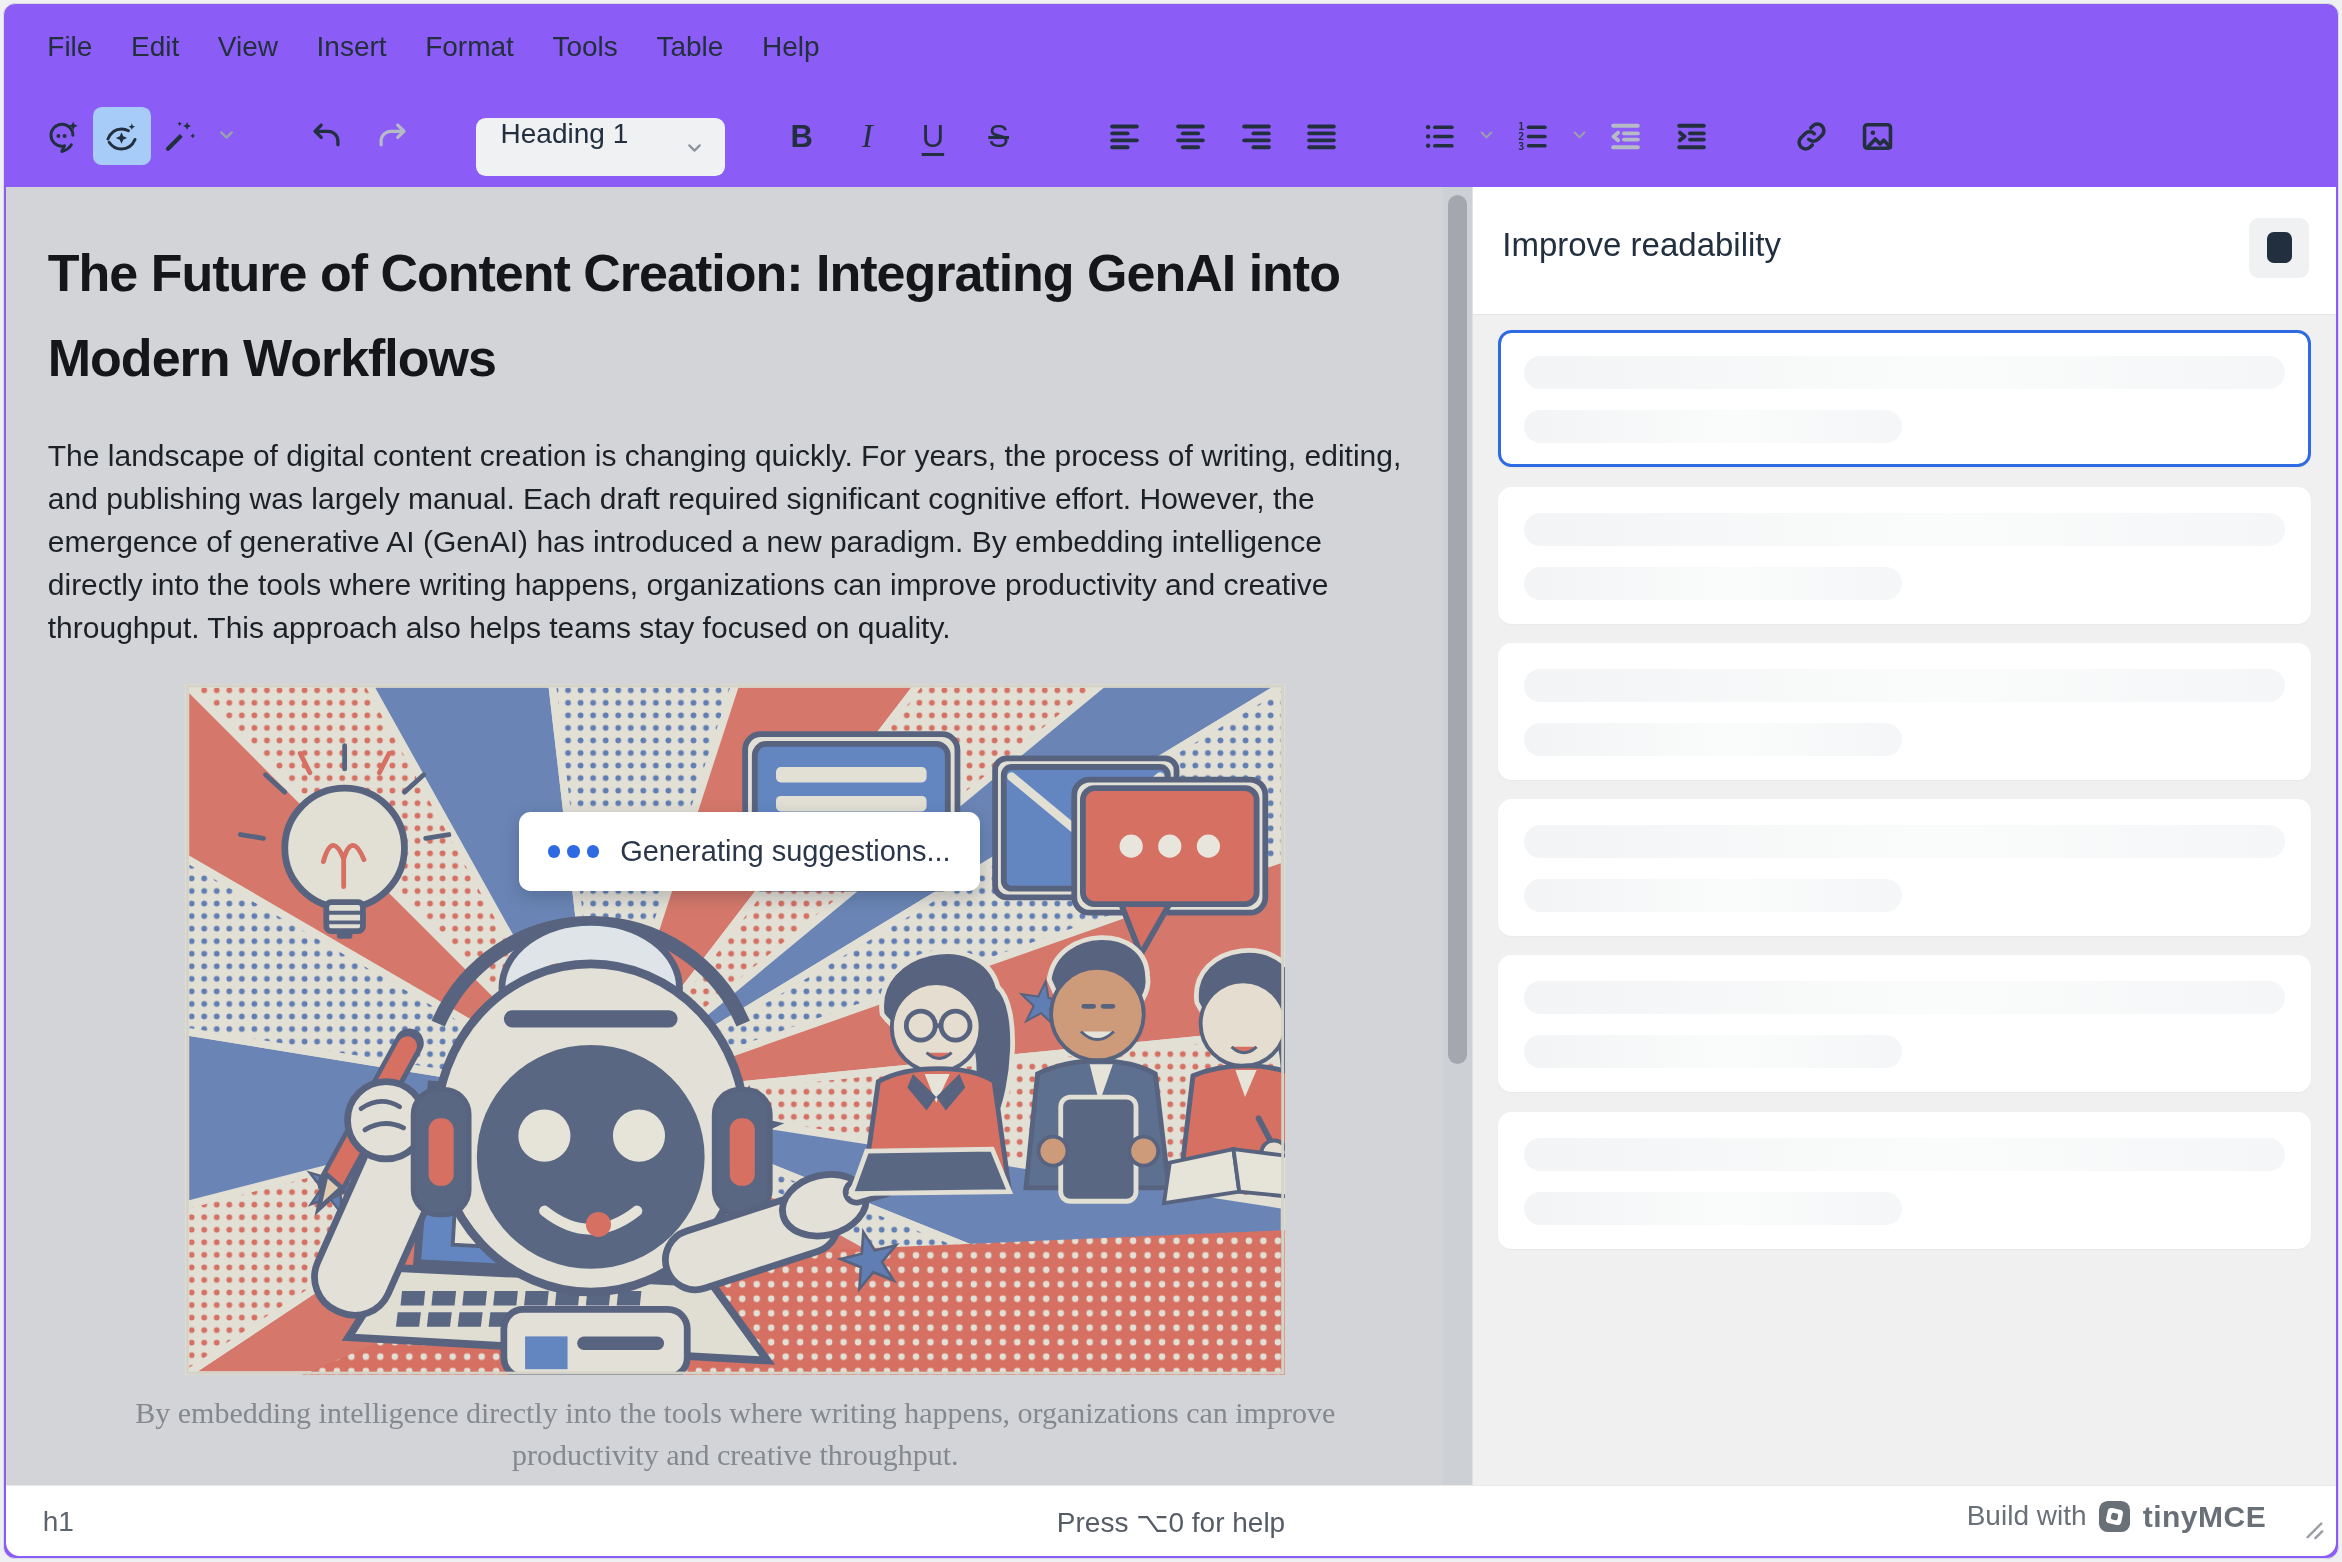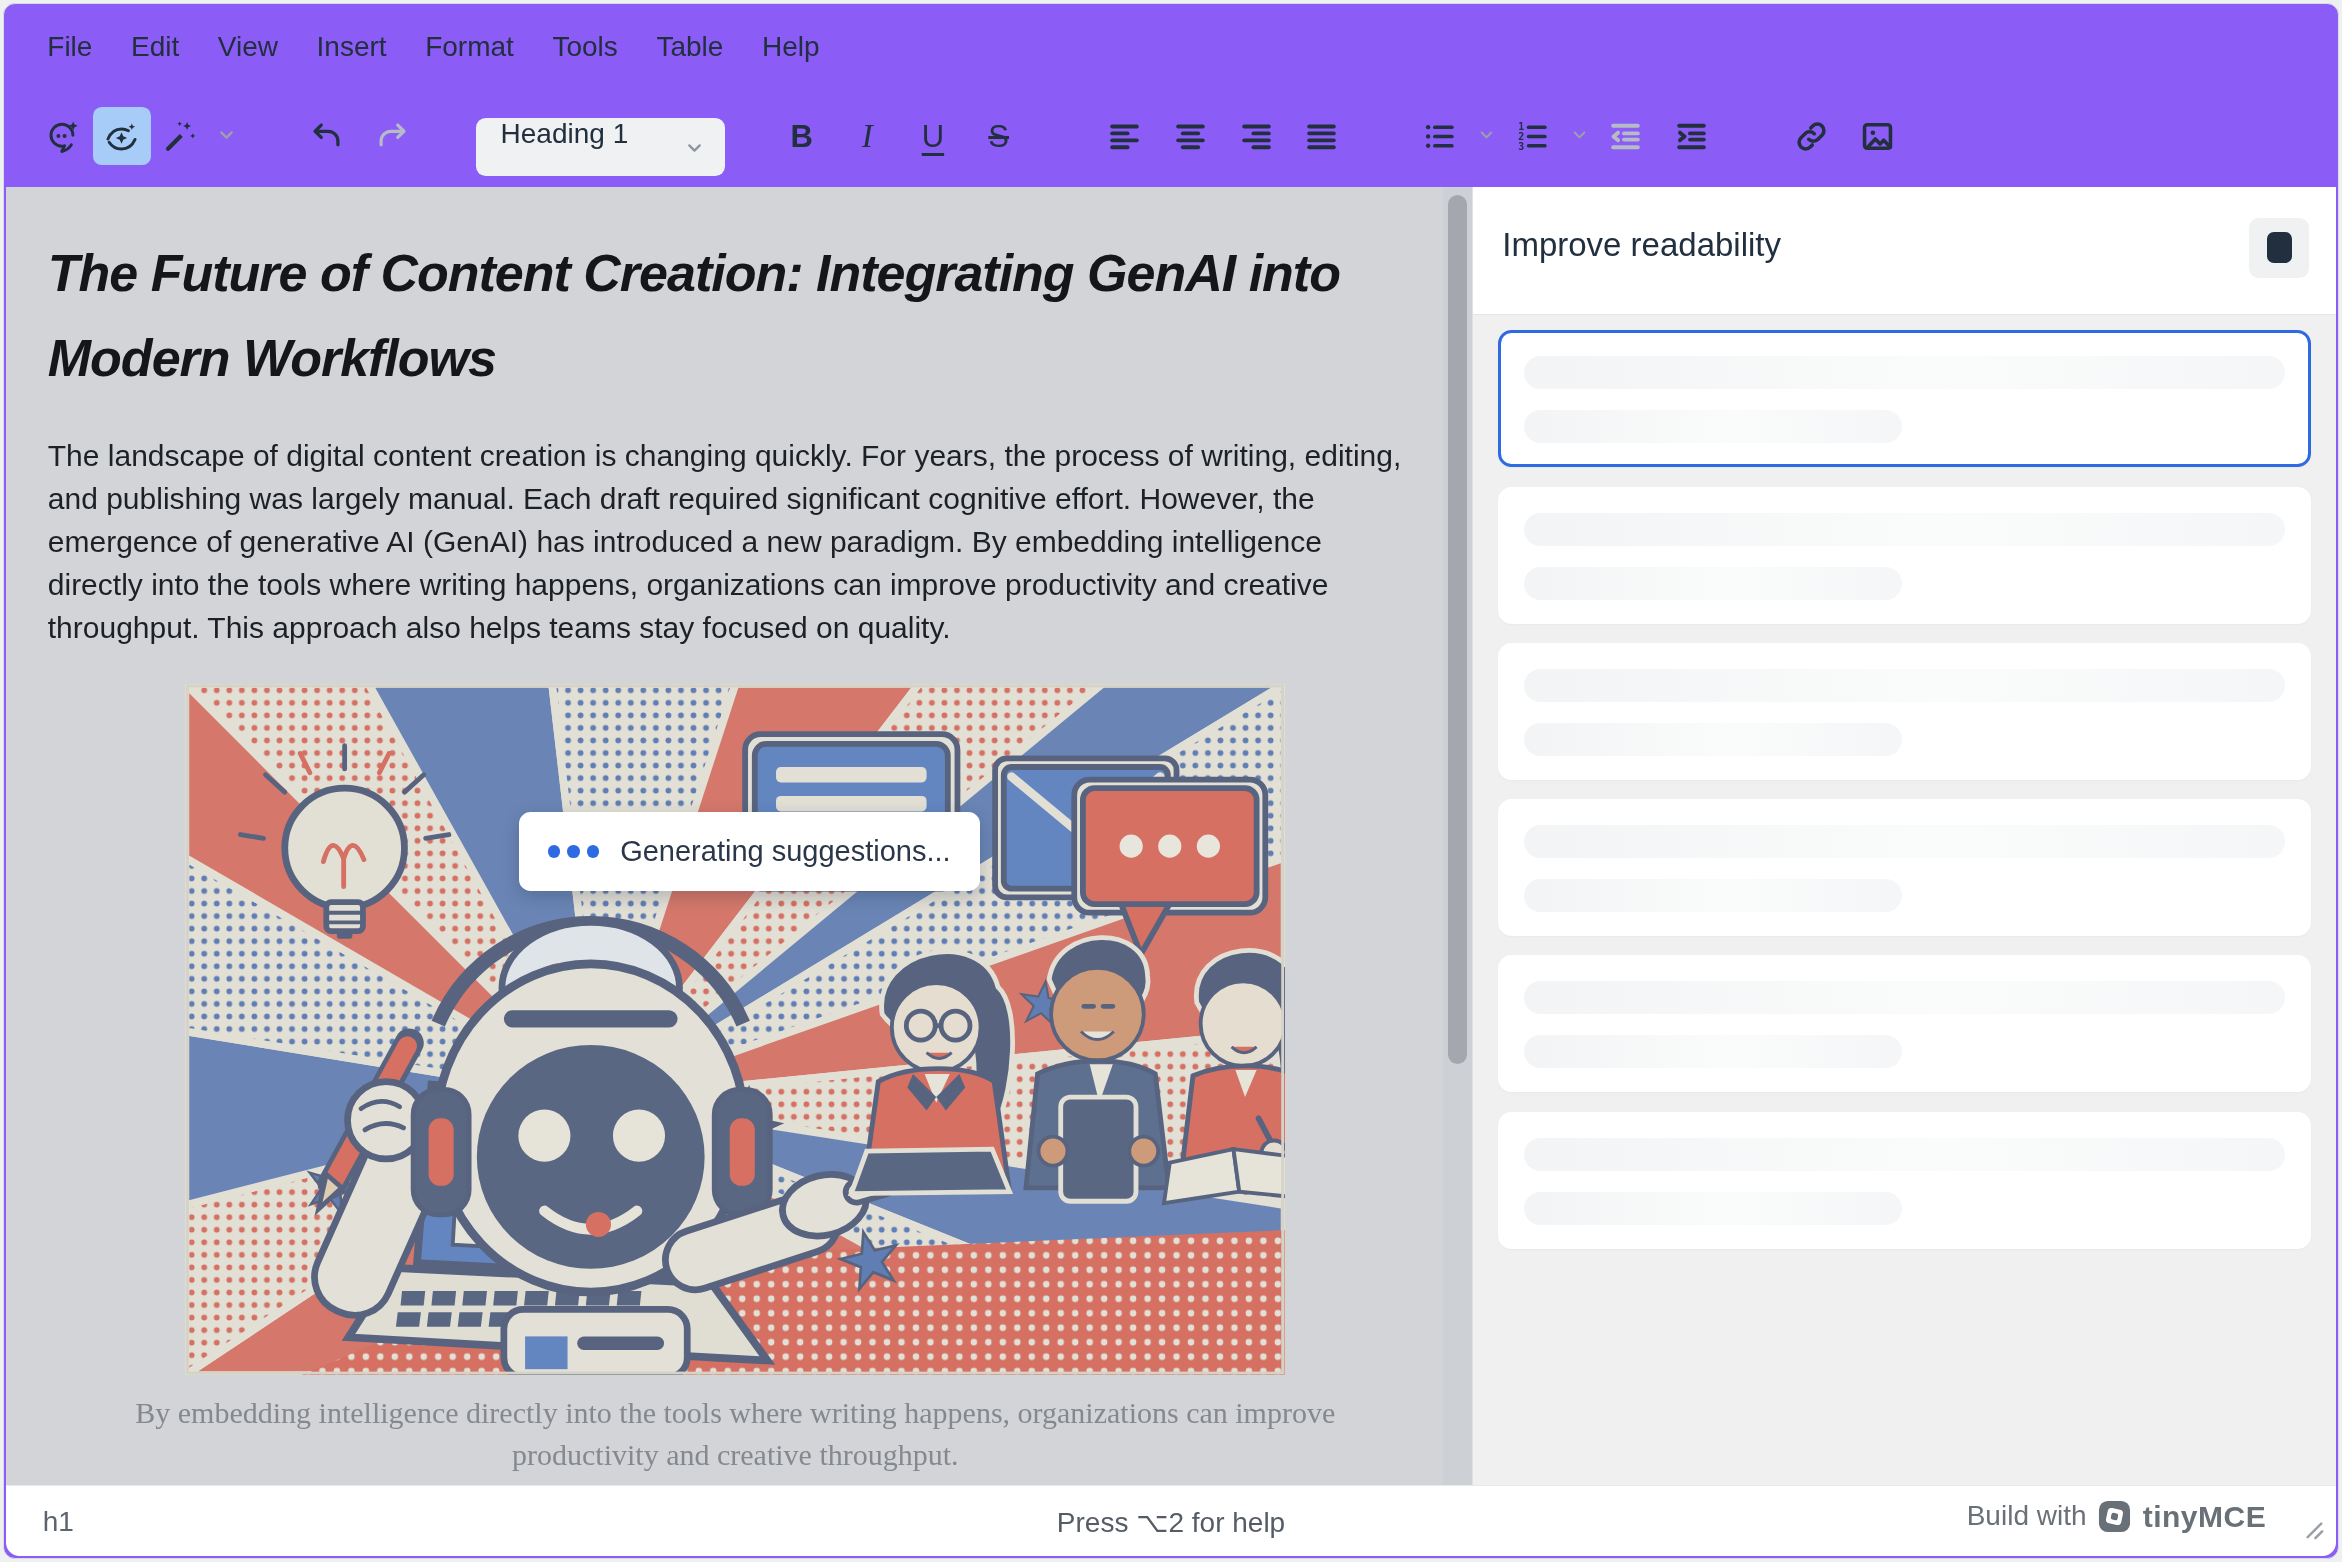--- a/index.html
+++ b/index.html
@@ -29,21 +29,21 @@
   .lt-s{text-decoration:line-through;}
   .heading-select{width:249px;height:58px;background:#f0f1f2;border-radius:9.7px;display:flex;align-items:flex-start;position:relative;margin-top:21px;}
   .heading-select .hs-label{font-size:28px;color:#222f3e;margin-left:25px;}
   .heading-select .hs-chev{position:absolute;right:17.4px;top:17.4px;}
   .gap56{width:54px;} .gap50{width:48px;} .gap70{width:68px;} .gap62{width:60px;} .gap64{width:62px;} .gap8{width:7.7px;}
 
   
   .main{position:absolute;top:183px;left:1.9px;right:1.9px;bottom:71px;display:flex;}
   .editor{flex:1;position:relative;background:#d2d4d8;overflow:hidden;}
   .content{position:absolute;left:42px;top:0;width:1375px;}
-  .doc-title{margin:44px 0 0;font-weight:700;font-size:52px;line-height:85px;color:#141619;letter-spacing:-1px;font-style:italic;}
+  .doc-title{margin:44px 0 0;font-weight:700;font-size:52px;line-height:85px;color:#141619;letter-spacing:-1px;}
   .doc-paragraph{margin:33px 0 0;font-size:30px;line-height:43px;color:#1d2024;}
   .doc-figure{margin:35px 0 0;}
   .poster-wrap{position:relative;width:1100px;height:691px;margin:0 auto;}
   .poster{display:block;width:1100px;height:691px;}
   .poster-dim{position:absolute;inset:0;background:rgba(206,209,214,.33);}
   .doc-caption{margin-top:17.4px;font-size:30px;line-height:42px;color:#85898e;text-align:center;padding:0 29px;}
 
   .gen-pill{position:absolute;left:513px;top:625px;height:79px;z-index:6;background:#fff;border-radius:11.6px;
     box-shadow:0 5.8px 17.4px rgba(20,30,50,.22);display:flex;align-items:center;padding:0 29px;gap:21px;}
   .gen-dots{display:flex;gap:6.8px;align-items:center;}
@@ -590,21 +590,21 @@
           <div class="card">
             <div class="skel b1"></div>
             <div class="skel b2"></div>
           </div>
         </div>
     </aside>
   </div>
 
   <div class="statusbar">
     <div class="st-left">h1</div>
-    <div class="st-center">Press ⌥2 for help</div>
+    <div class="st-center">Press ⌥0 for help</div>
     <div class="st-right">
       <span class="st-buildwith">Build with</span>
       <span>
         <svg width="33" height="33" viewBox="0 0 34 34">
             <rect x="1" y="1" width="32" height="32" rx="9" fill="#6a7077"></rect>
             <rect x="9" y="9" width="16" height="16" rx="4" fill="#ffffff" transform="rotate(12 17 17)"></rect>
             <rect x="13.5" y="13.5" width="7" height="7" rx="2" fill="#6a7077" transform="rotate(12 17 17)"></rect>
           </svg>
       </span>
       <span class="st-brand">tinyMCE</span>

